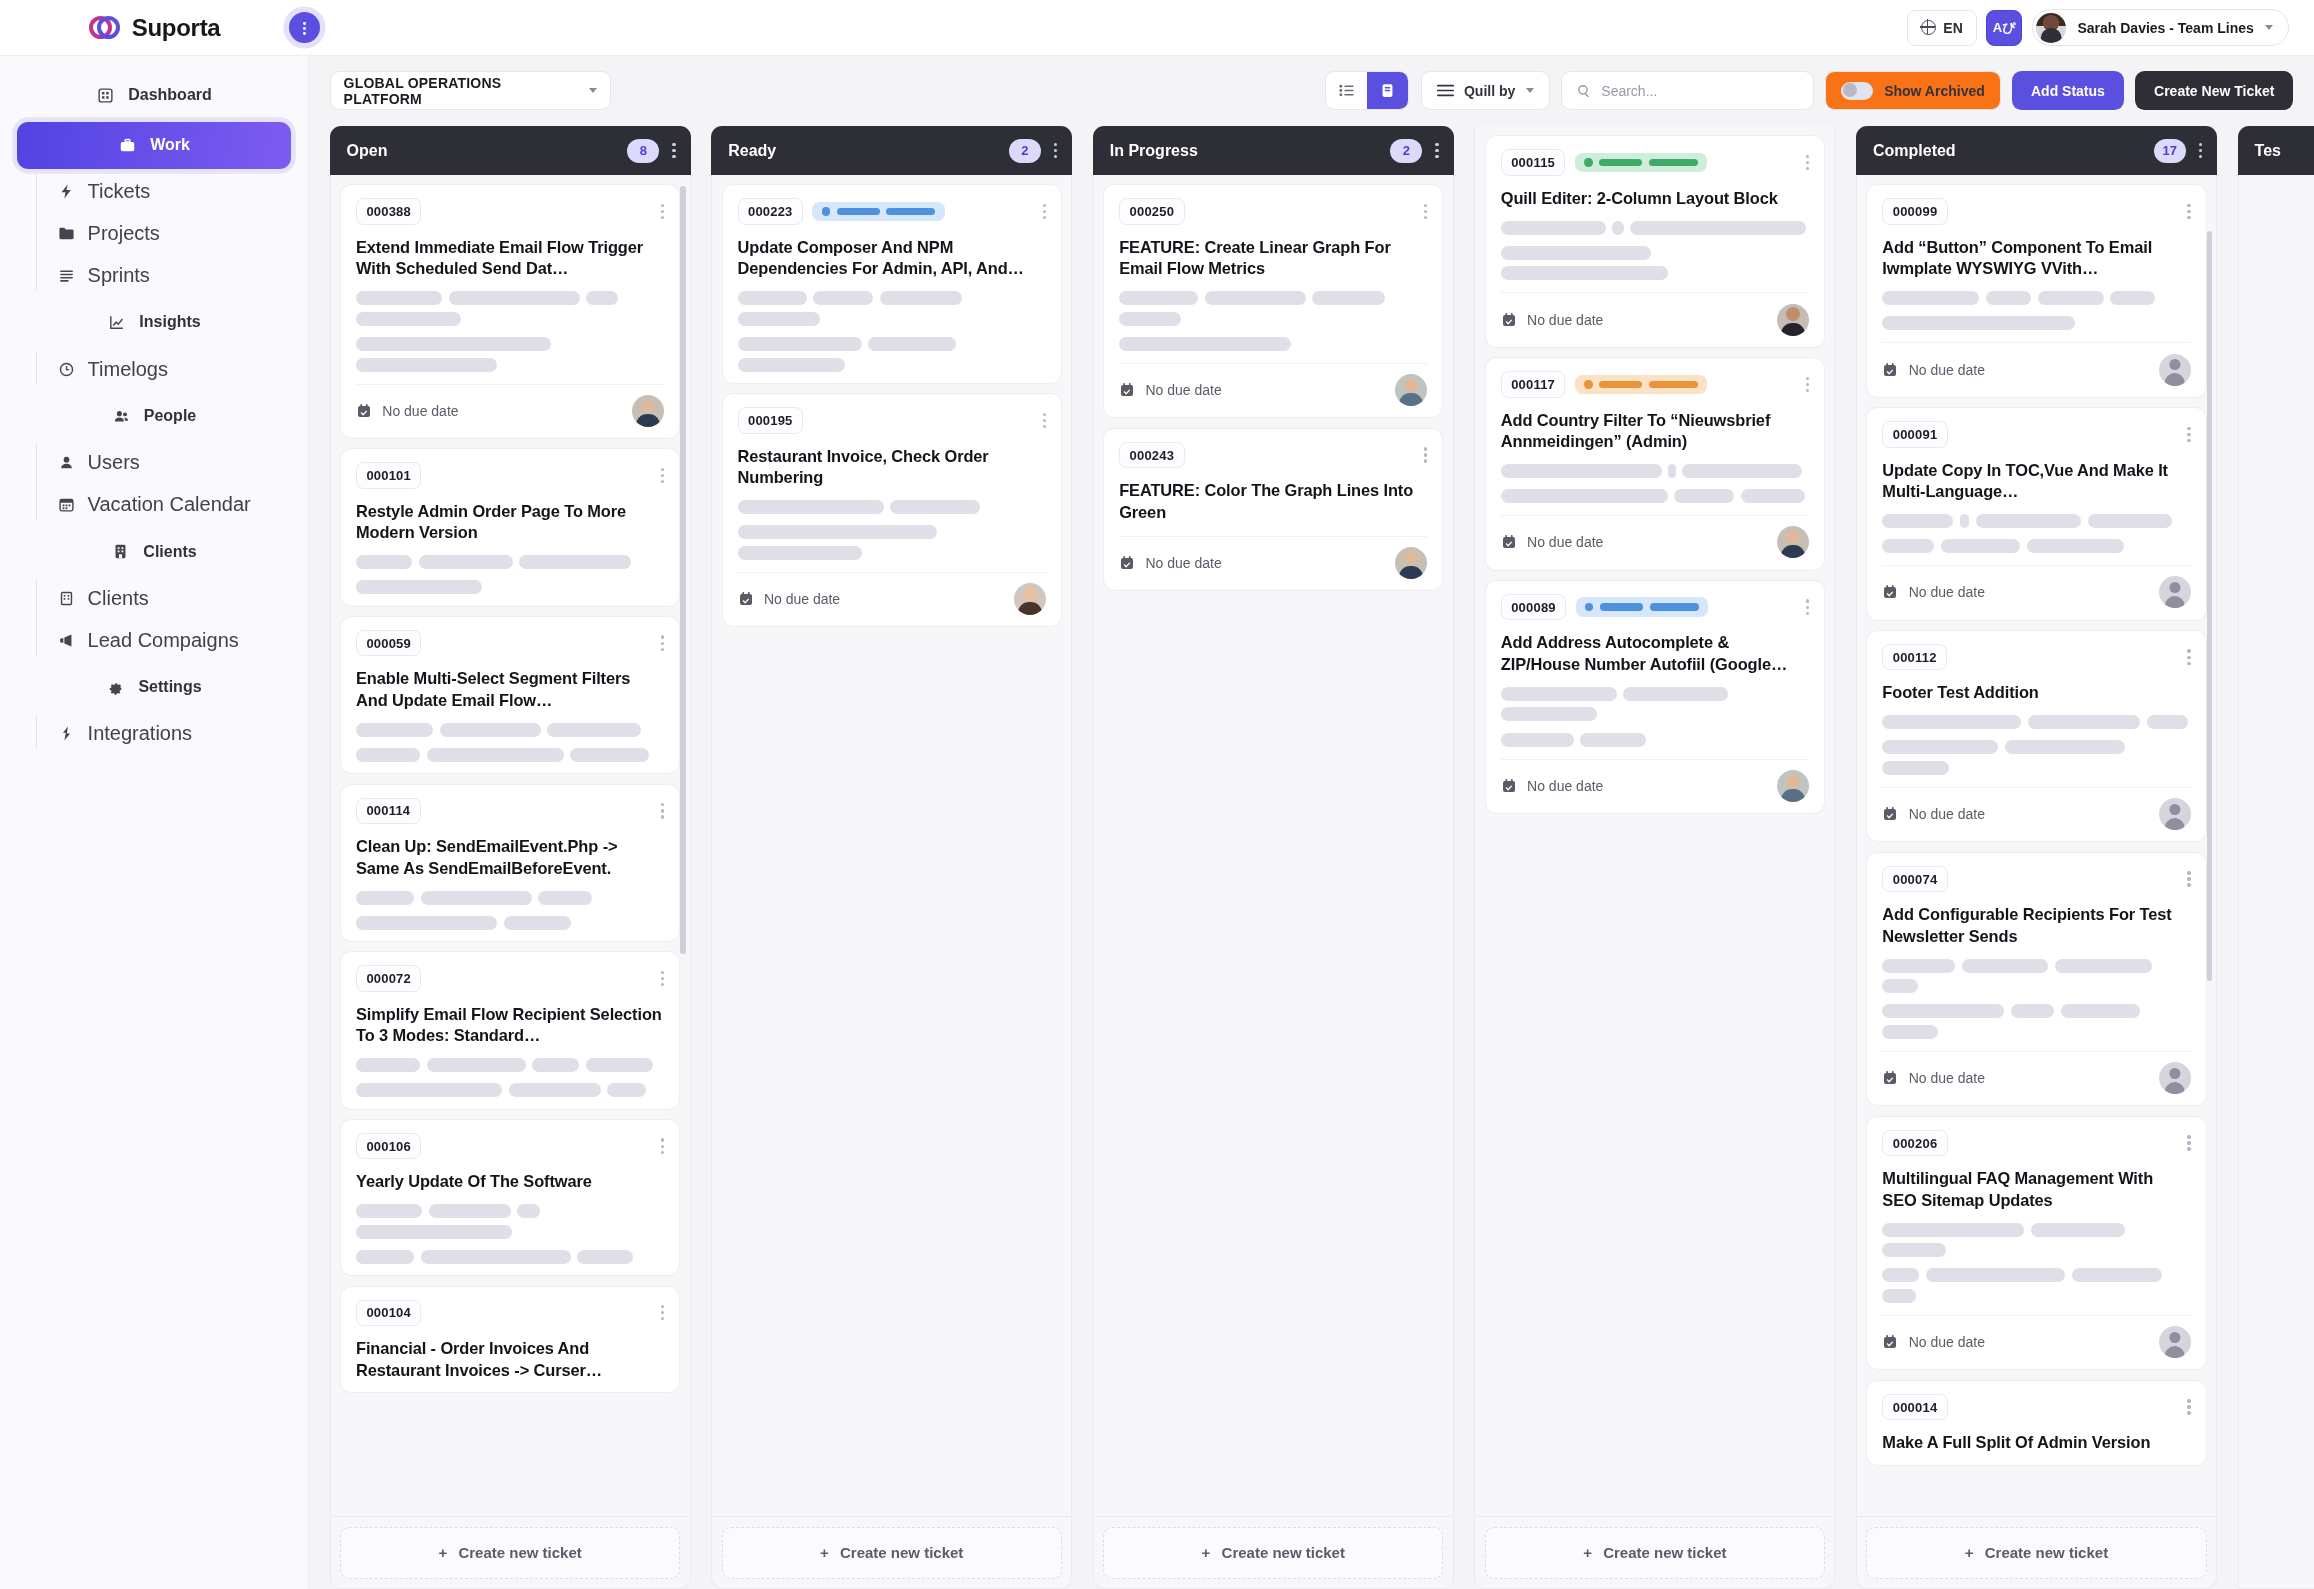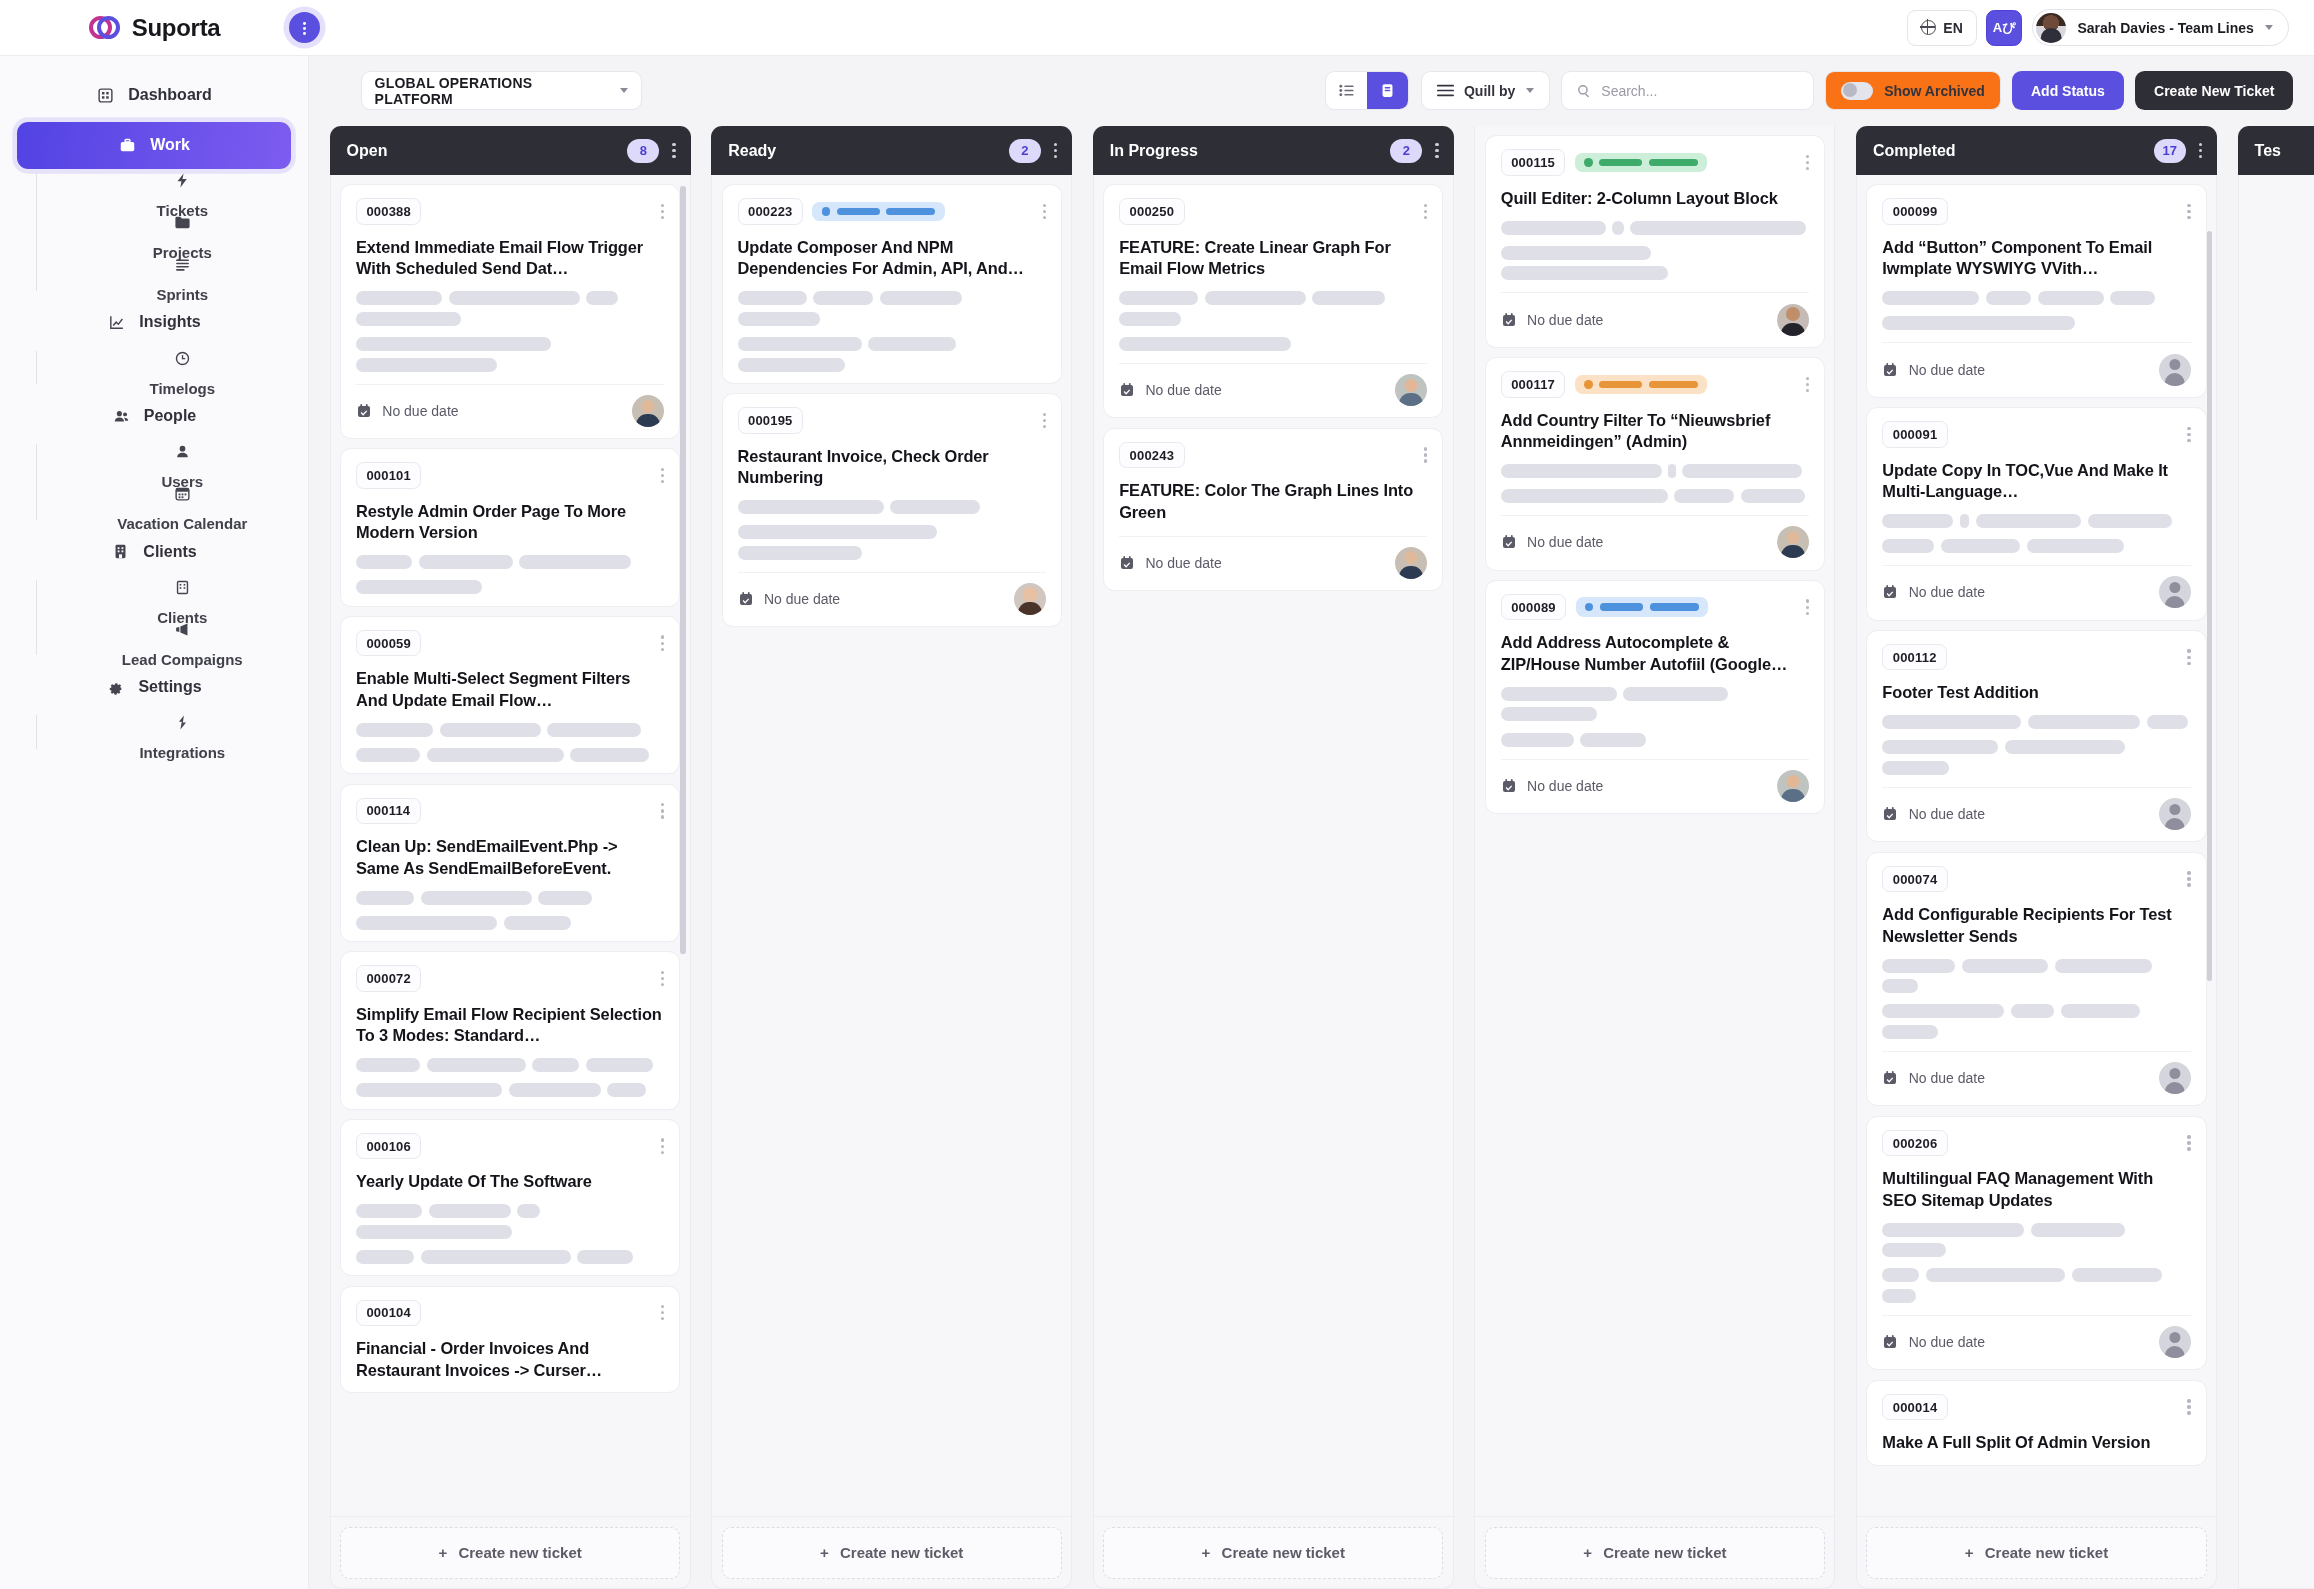--- a/index.html
+++ b/index.html
@@ -76,32 +76,32 @@
     font-size: 16px; color: #31313c; font-weight: 600; justify-content: center;
   }
   .nav-item.active {
     background: linear-gradient(100deg, #5243e3, #7d5cf0);
     color: #fff; box-shadow: 0 0 0 4.7px rgba(124,104,240,.16);
   }
   .nav-group { position: relative; margin-left: 36px; padding-left: 0; }
   .nav-group::before { content:''; position:absolute; left: 0; top: 1.9px; bottom: 5.6px; width:1.4px; background:#e2e2ea; }
   .nav-sub {
     display:flex; align-items:center; gap: 12px;
-    height: 41px; margin: 0.9px 0 0.9px 20.6px; font-size: 15px; color: #41414c; font-weight: 700; flex-direction: column;
+    height: 41px; margin: 0.9px 0 0.9px 20.6px; font-size: 20px; color: #41414c; font-weight: 400;
   }
   .ico { width: 19px; height: 19px; display:inline-flex; align-items:center; justify-content:center; flex:0 0 19px; }
   .ico svg { width: 17px; height: 17px; fill: #45454f; }
   .nav-item.active .ico svg { fill: #fff; }
 
   
   .toolbar { position: absolute; top: 56px; left: 309px; width: 2005px; height: 69px; display:flex; align-items:center; padding: 0 20.6px; }
   .project-select {
     display:flex; align-items:center; justify-content:center; gap: 13px;
     width: 281px; height: 39px; background: #fff; border: 0.9px solid #e6e6ed; border-radius: 9.4px;
-    padding: 0 13px; font-size: 14px; font-weight: 700; color:#1b1b22; letter-spacing: 0.2px; margin-left: 31px;
+    padding: 0 13px; font-size: 14px; font-weight: 700; color:#1b1b22; letter-spacing: 0.2px;
   }
   .tb-right { margin-left: auto; display:flex; align-items:center; gap: 11.2px; }
   .view-toggle { display:flex; background:#fff; border:0.9px solid #e6e6ed; border-radius: 9.4px; overflow:hidden; height: 39px; }
   .vt { width: 41px; height: 37px; display:flex; align-items:center; justify-content:center; }
   .vt.on { background: #5b4fe0; }
   .vt svg { width: 17px; height: 17px; fill:#6a6a78; }
   .vt.on svg { fill:#fff; }
   .filter-btn, .search-box {
     display:flex; align-items:center; gap:10.3px; height: 39px;
     background:#fff; border:0.9px solid #e6e6ed; border-radius:9.4px; padding: 0 15px;

